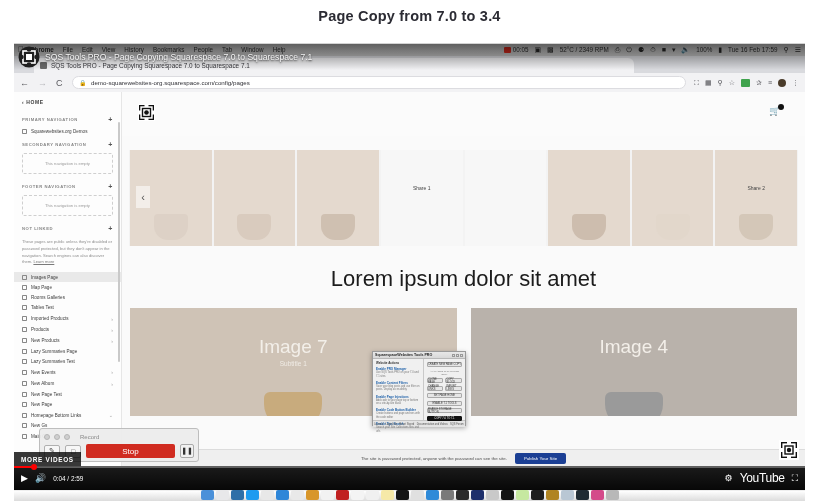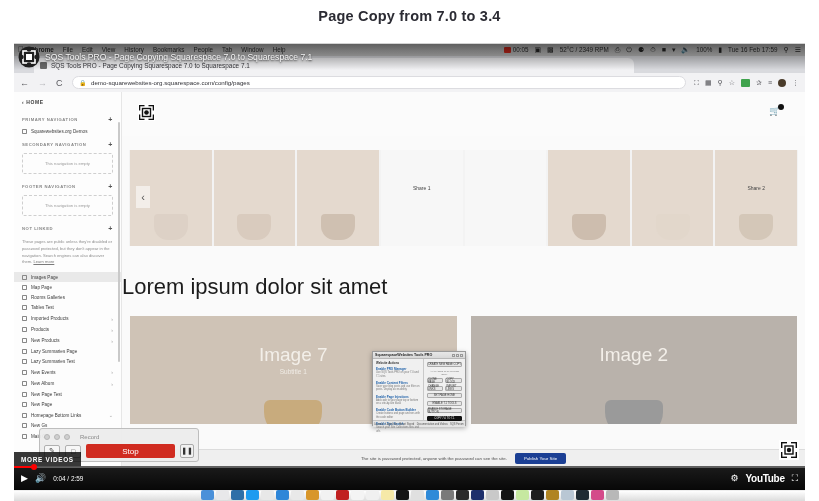--- a/index.html
+++ b/index.html
@@ -117,21 +117,21 @@
     position:absolute; left:6px; top:36px; width:14px;height:22px;
     background:rgba(255,255,255,.55); color:#555; font-size:11px;
     display:flex;align-items:center;justify-content:center;
   }
   .pot {
     position:absolute; left:50%; bottom:6px; transform:translateX(-50%);
     width:34px; height:26px; border-radius:4px 4px 14px 14px;
   }
   .lbl-share{position:absolute;left:50%;top:36%;transform:translateX(-50%);font-size:5px;color:#444;}
   
-  #headline { text-align:left; font-size:22px; color:#1c1c1c; margin:28px 0 16px 0; font-weight:normal;}
+  #headline { text-align:center; font-size:22px; color:#1c1c1c; margin:20px 0 16px 0; font-weight:normal;}
   
   #imgrow { display:flex; gap:14px; padding:0 8px; }
   .bigimg { flex:1; height:108px; background:#cfc3b6; position:relative; overflow:hidden; }
   .bigimg .title{
     position:absolute; left:0; right:0; top:28px; text-align:center;
     font-size:19px; color:#f3efe9;
   }
   .bigimg .sub{
     position:absolute; left:0; right:0; top:52px; text-align:center;
     font-size:6.5px; color:#f0ece6;
@@ -201,21 +201,21 @@
   
   #controls { position:absolute; left:0; bottom:0; width:791px; height:24px;
     background:linear-gradient(rgba(0,0,0,0),rgba(0,0,0,.72));
     display:flex; align-items:center; padding:0 7px; gap:7px; }
   #progress { position:absolute; left:0; top:0; width:791px; height:2px; background:rgba(255,255,255,.3); }
   #progress i{display:block;height:2px;width:2.2%;background:#f00;}
   #progress b{position:absolute;left:2.2%;top:-2px;width:6px;height:6px;border-radius:50%;background:#f00;}
   #controls .cbtn{color:#fff;font-size:9px;}
   #controls .time{color:#fff;font-size:6.4px;}
   #controls .sp{flex:1;}
-  #controls .yt{color:#fff;font-size:10px;font-weight:bold;letter-spacing:-.3px;}
+  #controls .yt{color:#fff;font-size:12px;font-weight:normal;letter-spacing:-.3px;}
   
   #dock { position:absolute; left:14px; bottom:0; width:791px; height:11px;
     background:linear-gradient(rgba(255,255,255,.35),rgba(190,190,190,.55));
     border-top:1px solid rgba(255,255,255,.5);
     display:flex; align-items:flex-end; justify-content:center; gap:2px;
     padding-bottom:1px; }
   .dockicon { width:13px; height:10px; border-radius:2px; flex:0 0 auto; }
 </style>
 </head>
 <body>
@@ -453,21 +453,21 @@
 
       <h1 id="headline">Lorem ipsum dolor sit amet</h1>
 
       <div id="imgrow">
         <div class="bigimg">
           <div class="title">Image 7</div>
           <div class="sub">Subtitle 1</div>
           <i class="bigpot"></i>
         </div>
         <div class="bigimg" style="background:#b9b2ab">
-          <div class="title">Image 2</div>
+          <div class="title">Image 4</div>
           <i class="bigpot grey"></i>
         </div>
       </div>
 
       <div id="notice">
         <span>The site is password protected, anyone with the password can see the site.</span>
         <span class="pub">Publish Your Site</span>
       </div>
     </div>
   </div>

